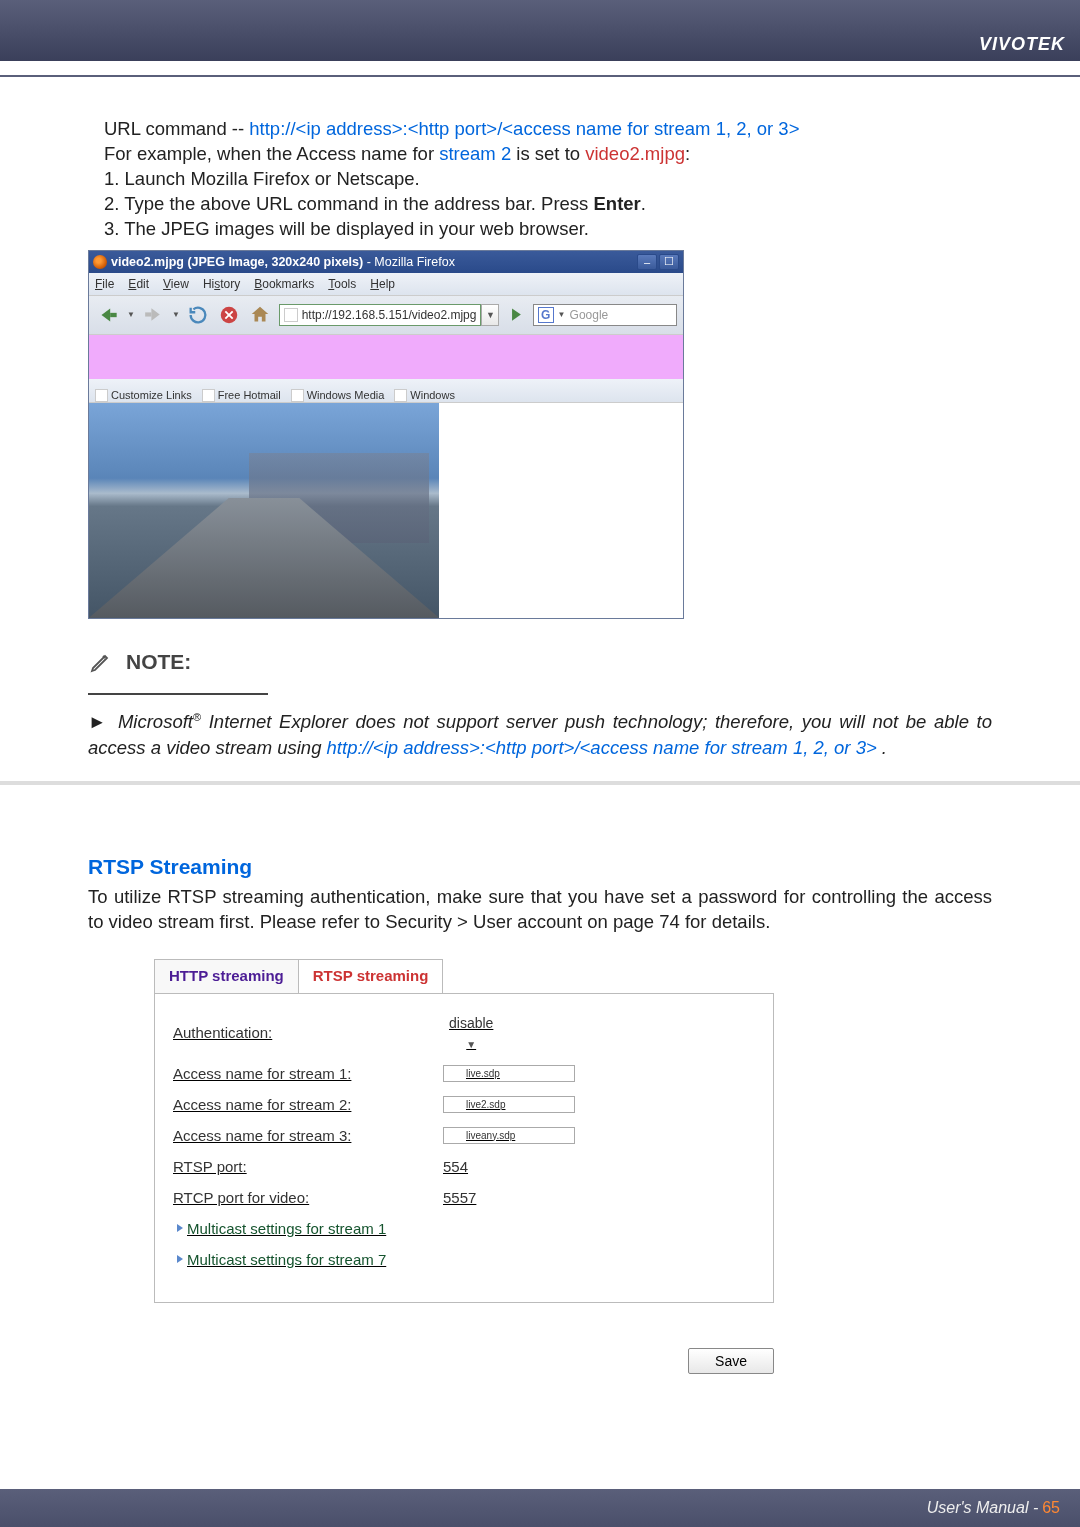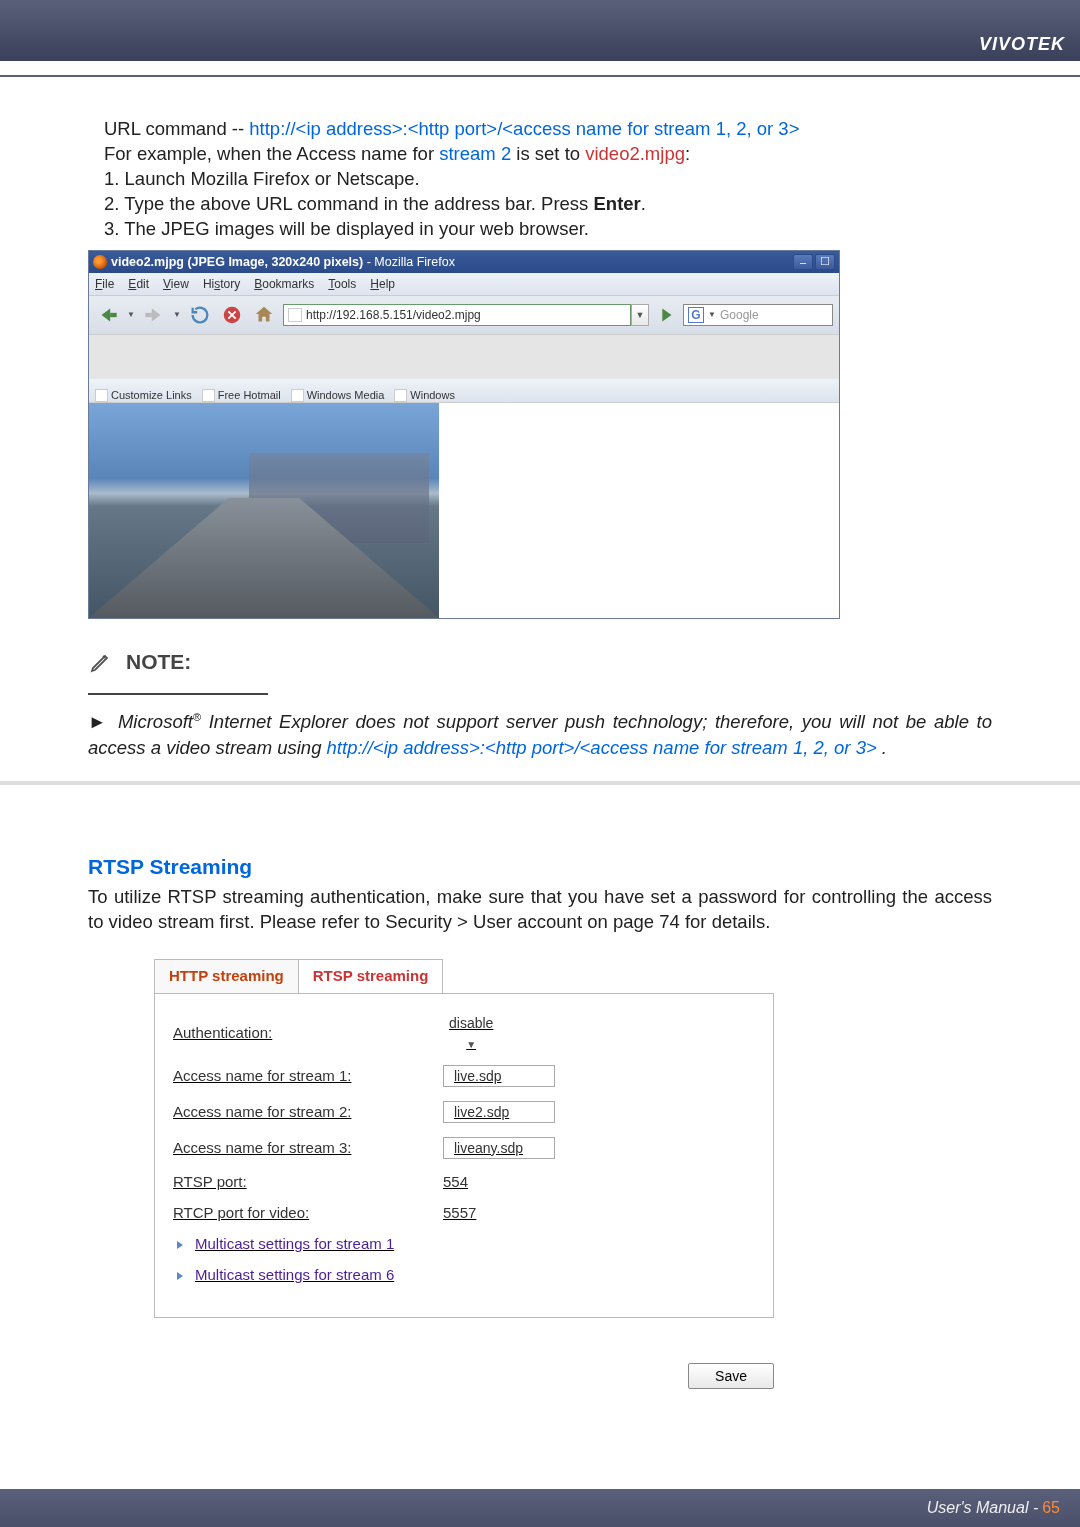--- a/index.html
+++ b/index.html
@@ -11,21 +11,21 @@
   .header-brand { position: absolute; right: 15px; bottom: 6px; color: #fff; font-weight: bold; font-style: italic; font-size: 18px; letter-spacing: 1px; }
   .header-line { height: 2px; background: #5a5f7a; margin-top: 14px; }
   
   .content { padding: 0 88px; }
   
   .url-section { margin-top: 40px; font-size: 18.5px; line-height: 1.35; color: #222; margin-left: 16px; }
   .url-section .blue { color: #0066dd; }
   .url-section .red { color: #cc3333; }
   .url-section .bold { font-weight: bold; }
   
-  .browser-window { margin-top: 8px; width: 752px; border: 1px solid #6a7a9a; background: #e5e5e5; }
+  .browser-window { margin-top: 8px; width: 596px; border: 1px solid #6a7a9a; background: #f0abfc; }
   .browser-titlebar { height: 22px; background: linear-gradient(180deg, #3a5a9a 0%, #2a4a8a 100%); display: flex; align-items: center; padding: 0 4px; color: #fff; font-size: 12px; justify-content: space-between; }
   .titlebar-left { display: flex; align-items: center; gap: 4px; }
   .ff-icon { width: 14px; height: 14px; background: radial-gradient(circle at 40% 40%, #ff9933 20%, #cc5500 70%); border-radius: 50%; display: inline-block; }
   .titlebar-title { font-weight: bold; font-size: 12.5px; }
   .titlebar-title .suffix { font-weight: normal; }
   .window-controls { display: flex; gap: 2px; }
   .wc-btn { width: 20px; height: 16px; background: linear-gradient(180deg, #5a7abb 0%, #3a5a9a 100%); border: 1px solid #2a4a8a; border-radius: 2px; display: flex; align-items: center; justify-content: center; color: #fff; font-size: 11px; cursor: pointer; }
   
   .browser-menubar { height: 22px; background: linear-gradient(180deg, #eef2f8 0%, #dde4ee 100%); display: flex; align-items: center; padding: 0 6px; font-size: 12px; color: #333; gap: 14px; }
   .menu-item { cursor: pointer; }
@@ -71,30 +71,30 @@
   
   .divider-line { height: 4px; background: #ddd; margin-top: 20px; }
   
   .rtsp-section { margin-top: 70px; }
   .rtsp-title { color: #0066dd; font-weight: bold; font-size: 21px; margin-bottom: 6px; }
   .rtsp-body { font-size: 18.5px; line-height: 1.35; text-align: justify; color: #222; }
   
   .settings-panel { margin: 24px 0 0 66px; width: 620px; }
   .tabs { display: flex; height: 34px; }
   .tab { border: 1px solid #bbb; border-bottom: none; background: #f8f8f8; padding: 7px 14px; font-size: 15px; font-weight: bold; cursor: pointer; }
-  .tab.http { color: #c2410c; border-right: none; }
+  .tab.http { color: #4c1d95; border-right: none; }
   .tab.rtsp { color: #cc3333; background: #fff; }
   .panel-body { border: 1px solid #bbb; padding: 20px 18px 20px 18px; background: #fff; text-decoration: underline; }
   .field-row { display: flex; align-items: center; margin-bottom: 14px; font-size: 15px; color: #333; }
   .field-label { width: 270px; }
   .field-val { }
   .select-box { display: inline-flex; align-items: center; gap: 8px; padding: 1px 6px; font-size: 14px; flex-direction: column; }
   .select-arrow { font-size: 10px; color: #555; }
-  .input-box { border: 1px solid #aaa; background: #fff; padding: 2px 10px; font-size: 14px; width: 112px; display: inline-block; }
-  .multicast-row { display: flex; align-items: flex-end; gap: 8px; font-size: 15px; margin-bottom: 14px; color: #4c1d95; cursor: pointer; }
+  .input-box { border: 1px solid #aaa; background: #fff; padding: 2px 22px; font-size: 10px; width: 132px; display: inline-block; }
+  .multicast-row { display: flex; align-items: center; font-size: 15px; margin-bottom: 14px; color: #14532d; cursor: pointer; }
   .expand-icon { width: 14px; height: 14px; display: flex; align-items: center; justify-content: center; color: #5a88cc; }
   .save-row { display: flex; justify-content: flex-end; margin-top: 14px; }
   .save-btn { border: 1px solid #888; background: linear-gradient(180deg, #fff, #e8e8e8); padding: 4px 26px; font-size: 14px; cursor: pointer; border-radius: 2px; margin-top: 31px; }
   
   .footer { position: absolute; bottom: 0; left: 0; right: 0; height: 38px; background: linear-gradient(180deg, #5a5f7a 0%, #4a4f6a 100%); display: flex; align-items: center; justify-content: flex-end; padding: 0 20px; color: #eee; font-style: italic; font-size: 16px; }
   .footer .pagenum { color: #ff8833; font-style: normal; margin-left: 4px; }
 </style>
 </head>
 <body>
 
@@ -281,21 +281,21 @@
                 </svg>
             </span>
             <span>Multicast settings for stream 1</span>
           </div>
           <div class="multicast-row">
             <span class="expand-icon">
               <svg viewBox="0 0 10 10" width="10" height="10">
                   <path d="M2 1 L8 5 L2 9 Z" fill="#5a88cc"></path>
                 </svg>
             </span>
-            <span>Multicast settings for stream 6</span>
+            <span>Multicast settings for stream 7</span>
           </div>
         </div>
         <div class="save-row">
           <div class="save-btn">Save</div>
         </div>
       </div>
     </div>
   </div>
 
   <div class="footer">

